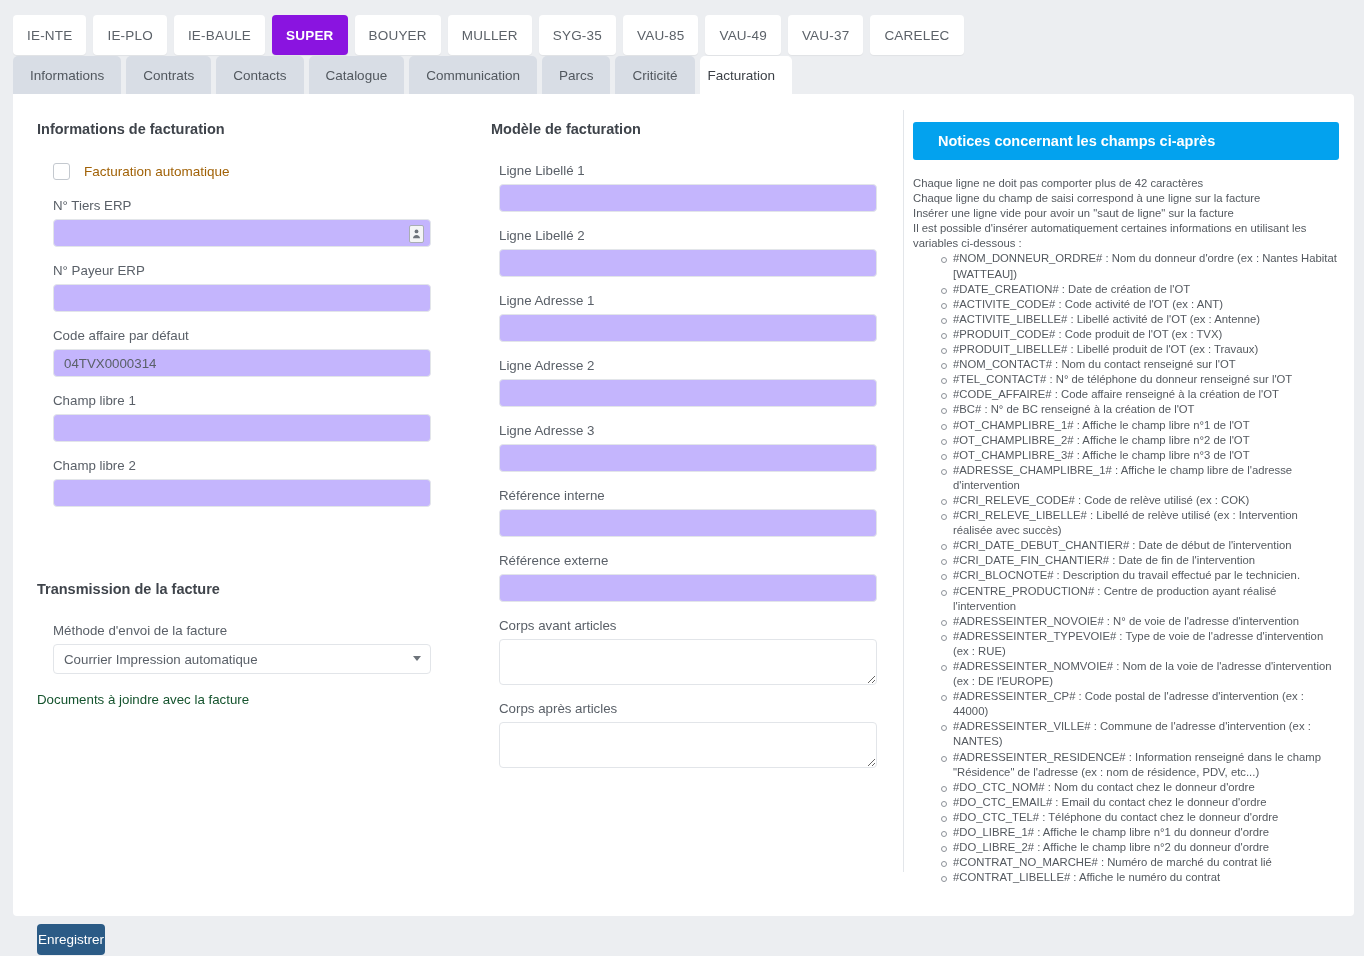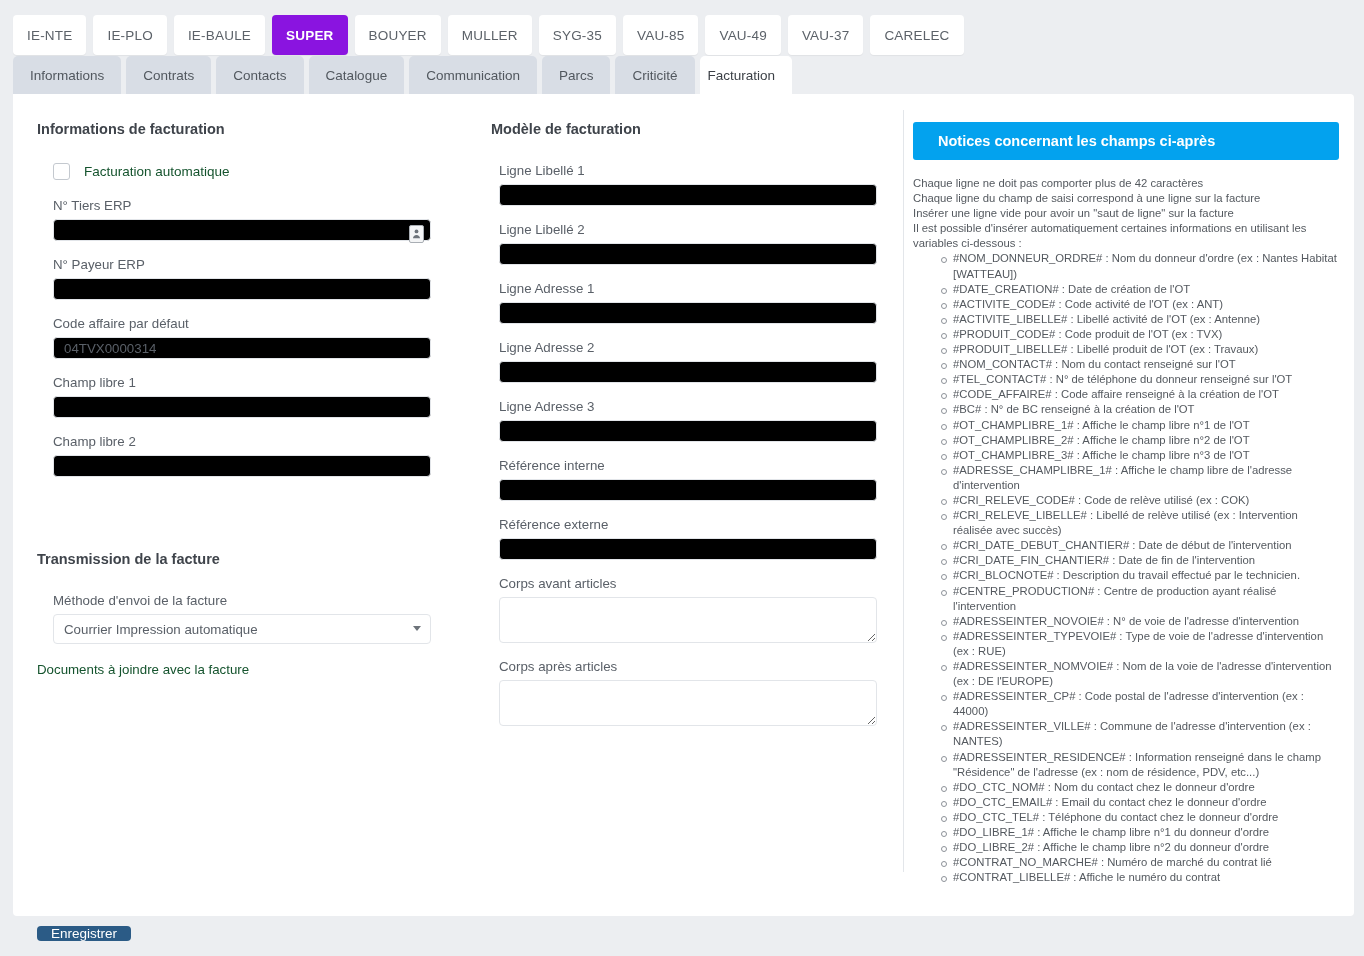--- a/index.html
+++ b/index.html
@@ -96,24 +96,24 @@
 
   .field { margin-left: 16px; margin-bottom: 16px; }
   .field-label {
     font-size: 13.3px;
     color: #5a6068;
     margin-bottom: 6px;
     display: block;
   }
   .field-input {
     width: 378px;
-    height: 22px;
+    height: 28px;
     border: 1px solid #e2e5e9;
     border-radius: 4px;
-    background: #000000;
+    background: #c4b5fd;
     font-size: 13.3px;
     color: #5a6068;
     padding: 0 10px;
     font-family: "Liberation Sans", sans-serif;
     outline: none;
   }
   .col-mid .field-input { width: 378px; }
   .field-input::placeholder { color: #b9bec4; }
 
   .input-wrap { position: relative; width: 378px; }
@@ -138,21 +138,21 @@
     margin-bottom: 18px;
     gap: 14px;
   }
   .cbox {
     width: 17px; height: 17px;
     border: 1px solid #c4c9cf;
     border-radius: 3px;
     background: #fff;
     cursor: pointer;
   }
-  .cbox-label { font-size: 13.5px; color: #14532d; }
+  .cbox-label { font-size: 13.5px; color: #a16207; }
 
   .select-wrap { position: relative; width: 378px; }
   .field-select {
     width: 378px;
     height: 30px;
     border: 1px solid #e2e5e9;
     border-radius: 4px;
     background: #fff;
     font-size: 13.3px;
     color: #5a6068;
@@ -236,22 +236,22 @@
     background: #fff;
   }
 
   
   .save-row { padding: 0 0 0 37px; margin-top: 8px; }
   .btn-save {
     background: #2b5b86;
     color: #fff;
     border: none;
     border-radius: 4px;
-    height: 15px;
-    padding: 0 14px;
+    height: 31px;
+    padding: 0 1px;
     font-size: 13.5px;
     cursor: pointer;
     font-family: "Liberation Sans", sans-serif;
   }
 </style>
 </head>
 <body>
 
 <div class="chip-bar" id="chip-bar">
     <div class="chip">IE-NTE</div>

